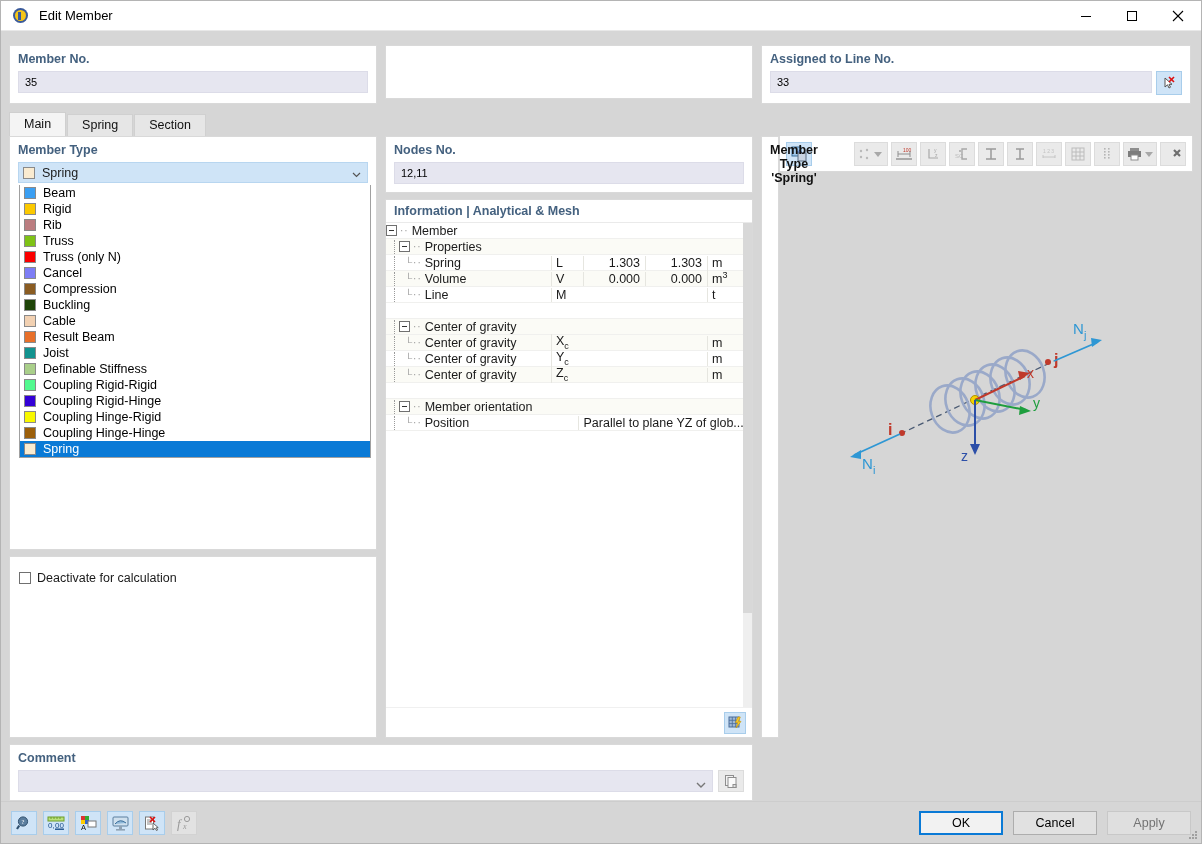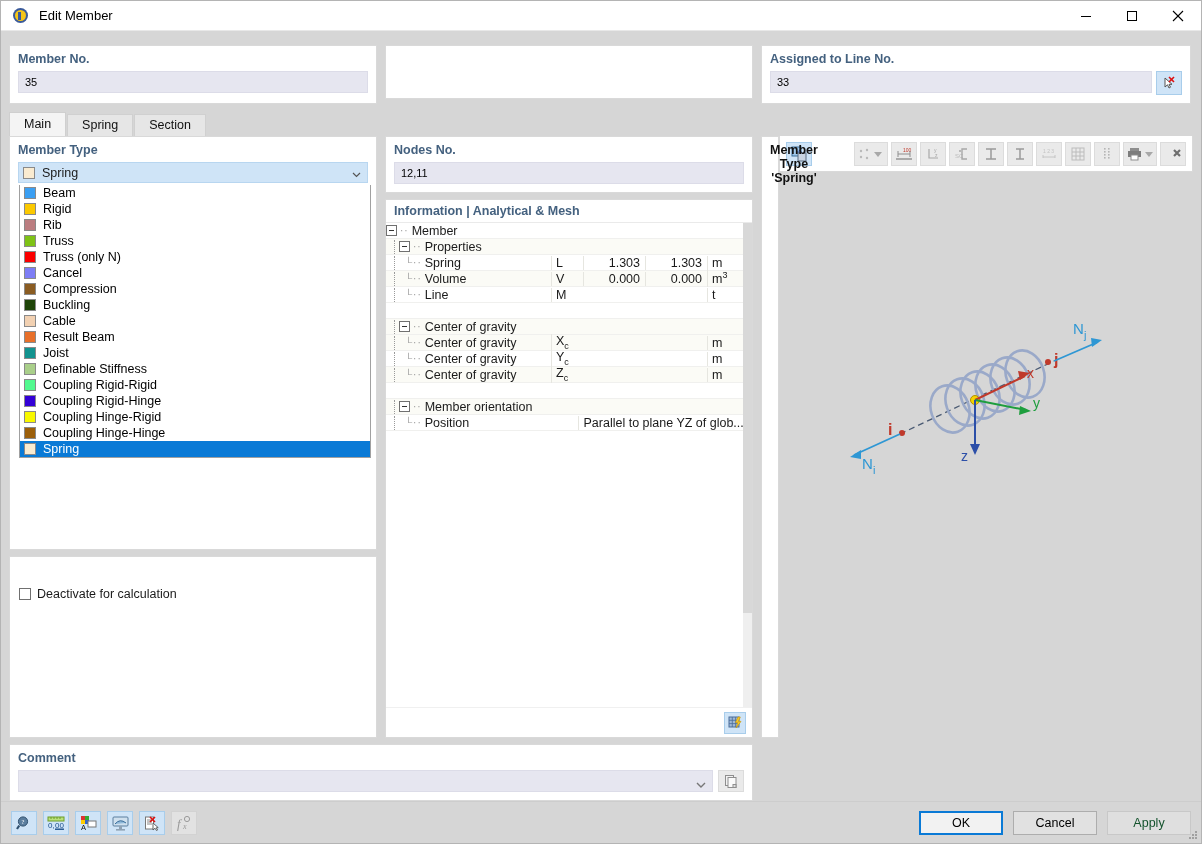--- a/index.html
+++ b/index.html
@@ -179,21 +179,20 @@
     font-size: 12.5px;
     color: #000;
   }
   .dd-item.sel { background: #0a7ad6; color: #fff; }
   .chk-row {
     position: absolute;
     left: 9px; top: 434px;
     display: flex; align-items: center;
     font-size: 12.5px;
     z-index: 10;
-    margin-top: 16px;
   }
   .chkbox {
     width: 12px; height: 12px;
     border: 1px solid #707070;
     background: #fff;
     margin-right: 6px;
     flex: 0 0 12px;
   }
   .blank-panel { flex: 1; min-height: 0; }
 
@@ -372,21 +371,21 @@
     background: #e1e1e1;
     border: 1px solid #adadad;
     font-size: 12.5px;
     display: flex; align-items: center; justify-content: center;
     color: #000;
   }
   .btn.primary {
     background: #f2f2f2;
     border: 2px solid #0a7ad6;
   }
-  .btn.disabled { color: #14532d; border-color: #c8c8c8; background:#dfdfdf; }
+  .btn.disabled { color: #737373; border-color: #c8c8c8; background:#dfdfdf; }
   .resize-grip {
     position: absolute; right: 3px; bottom: 3px;
     width: 10px; height: 10px;
   }
   .resize-grip i {
     position: absolute; width: 2px; height: 2px; background: #a0a0a0;
   }
 </style>
 </head>
 <body>

